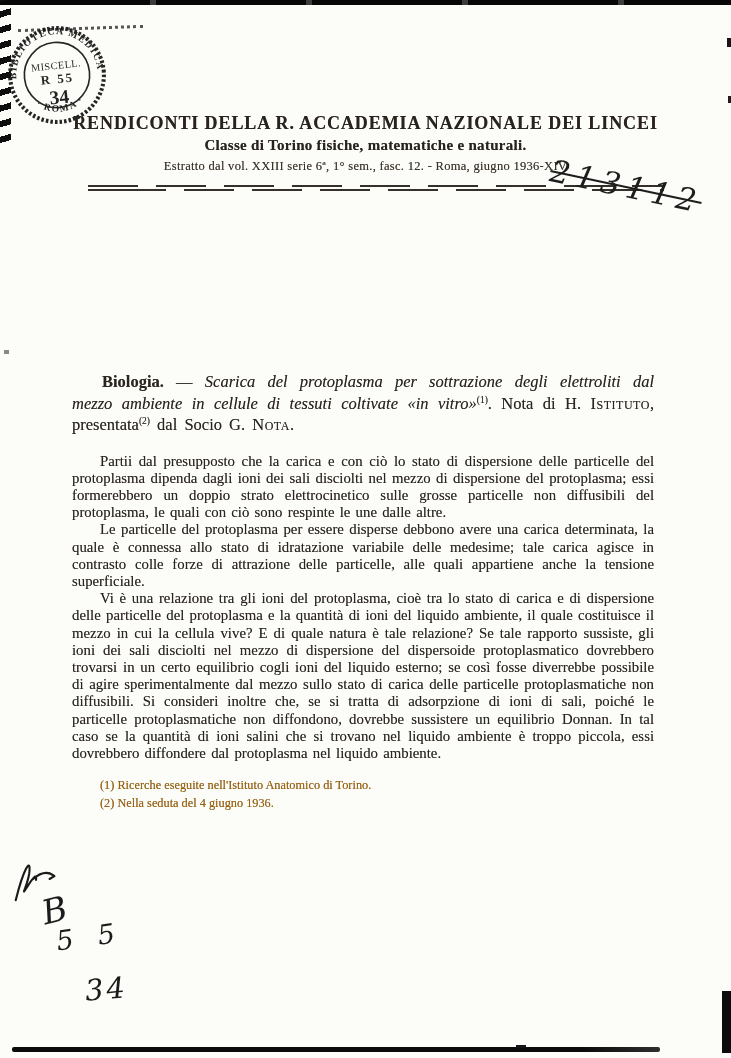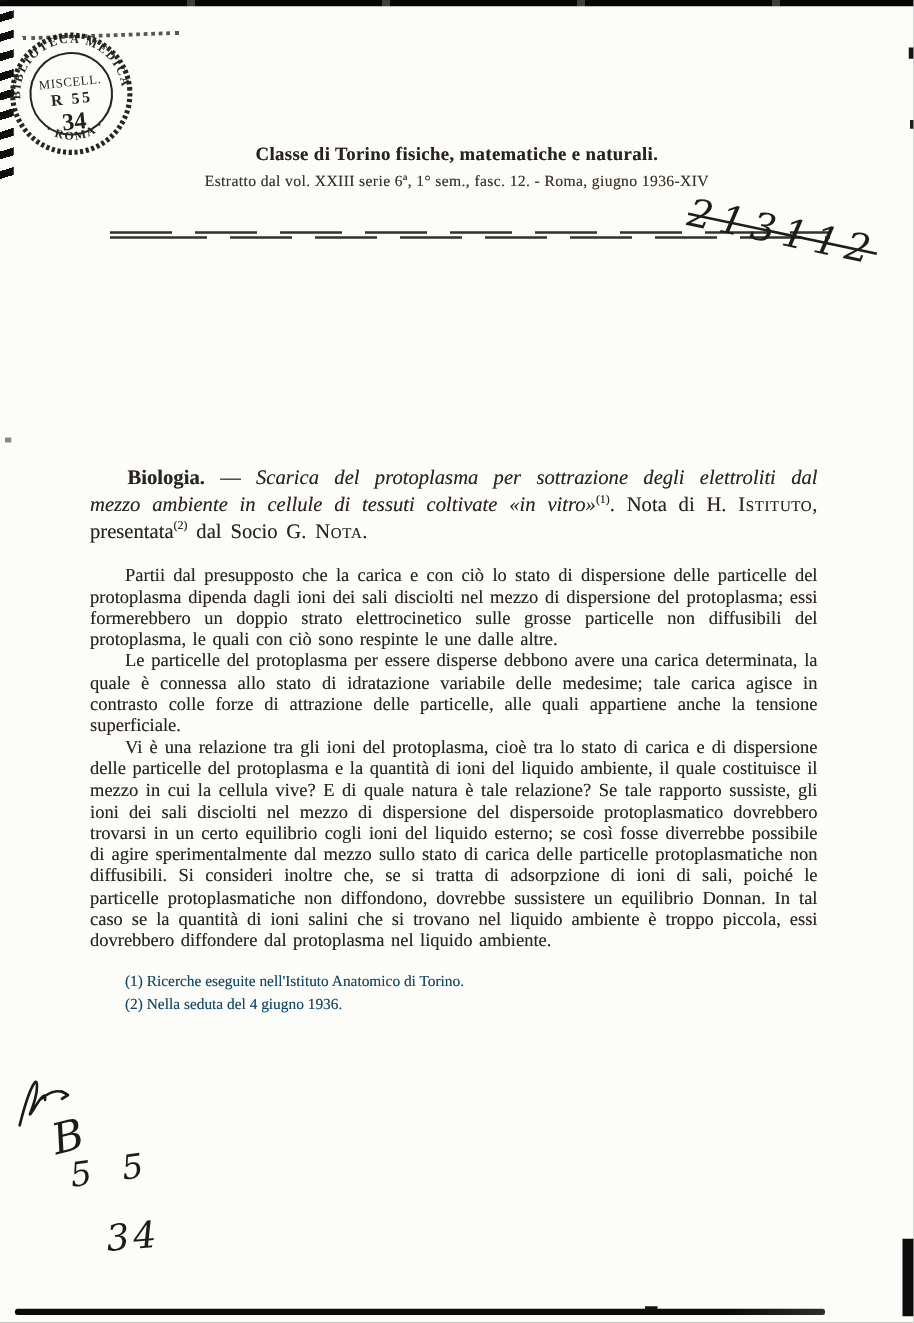--- a/index.html
+++ b/index.html
@@ -55,21 +55,21 @@
   .art{position:absolute;left:72px;top:371px;width:582px;color:#2a251f;
     text-shadow:0 0 .5px rgba(52,45,36,.5);}
   .art-title{margin:0 0 17px 0;font-size:16.5px;line-height:21.5px;
     text-align:justify;text-indent:30px;word-spacing:3px;}
   .sec{font-weight:700;font-style:normal;margin-top:31px;}
   .art-title em{font-style:italic;}
   .sc{font-variant:small-caps;letter-spacing:.5px;}
   sup{font-size:9.5px;vertical-align:super;line-height:0;}
   .body-p{margin:0;font-size:14.8px;line-height:17.2px;text-align:justify;
     text-indent:28px;word-spacing:1.5px;}
-  .footnotes{margin-top:15px;padding-left:28px;font-size:12.3px;line-height:17.5px;color:#0c4a6e;}
+  .footnotes{margin-top:15px;padding-left:28px;font-size:12.3px;line-height:17.5px;color:#a16207;}
 
   
   .flourish{position:absolute;left:8px;top:850px;width:58px;height:58px;}
   .hw{position:absolute;font-family:"DejaVu Serif",serif;font-style:italic;color:#1b1b1b;}
   .hw-b{left:42px;top:890px;font-size:34px;transform:rotate(-14deg);}
   .hw-55{left:56px;top:921px;font-size:27px;letter-spacing:8px;transform:rotate(-8deg);}
   .hw-34{left:85px;top:972px;font-size:29px;letter-spacing:3px;transform:rotate(-5deg);}
 </style>
 </head>
 <body>
@@ -92,20 +92,21 @@
     <path id="arcTop" d="M 10,50 A 40,40 0 0 1 90,50" fill="none"></path>
     <path id="arcBot" d="M 14,50 A 36,36 0 0 0 86,50" fill="none"></path>
     <text class="ring"><textPath href="#arcTop" startOffset="50%" text-anchor="middle">BIBLIOTECA MEDICA</textPath></text>
     <text class="ring"><textPath href="#arcBot" startOffset="50%" text-anchor="middle">· ROMA ·</textPath></text>
     <text x="50" y="44" text-anchor="middle" class="s1">MISCELL.</text>
     <text x="50" y="58" text-anchor="middle" class="s2">R 55</text>
     <text x="50" y="78" text-anchor="middle" class="s3">34</text>
   </svg>
 
   <header class="masthead">
+    <div class="jtitle">RENDICONTI DELLA R. ACCADEMIA NAZIONALE DEI LINCEI</div>
     <div class="jsub">Classe di Torino fisiche, matematiche e naturali.</div>
     <div class="jimprint">Estratto dal vol. XXIII serie 6ª, 1° sem., fasc. 12. - Roma, giugno 1936-XIV</div>
   </header>
   <div class="rule">
     <div class="ln ln1"></div>
     <div class="ln ln2"></div>
   </div>
 
   <div class="crossed">213112</div>
 

